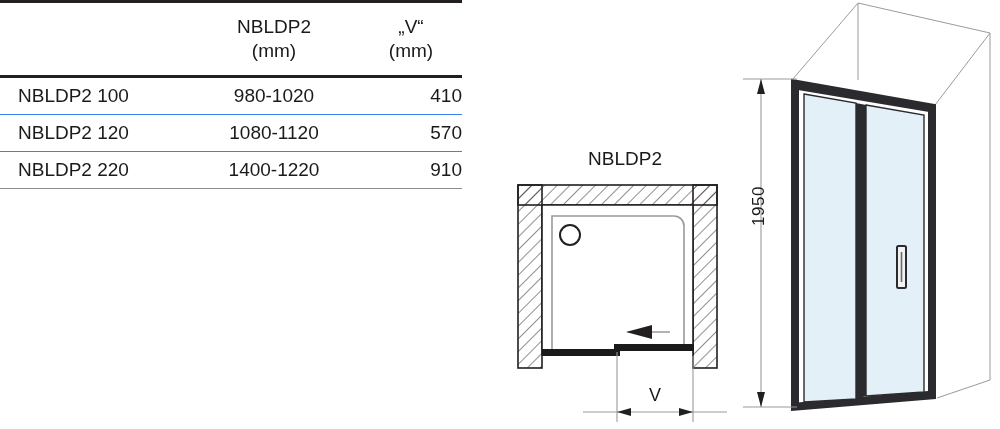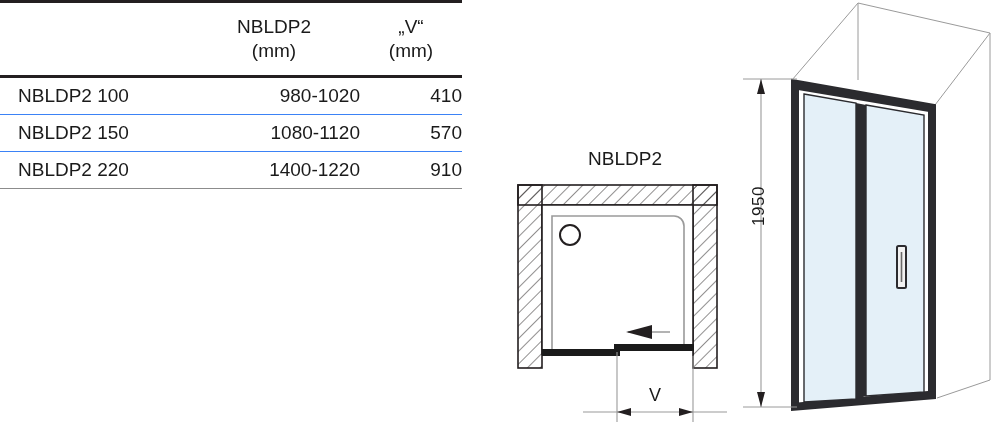--- a/index.html
+++ b/index.html
@@ -50,21 +50,21 @@
   .hdr-line2 { display: block; }
 
   .data-row td {
     height: 36px;
     font-size: 19px;
     border-bottom: 1px solid #3b82f6;
     vertical-align: middle;
   }
   .data-row:last-child td { border-bottom: 1px solid #8c8c8c; }
   .cell-model { text-align: left; padding-left: 18px !important; font-weight: 600; }
-  .cell-width { text-align: right; font-weight: 600; }
+  .cell-width { text-align: center; font-weight: 600; }
   .cell-v     { text-align: right; font-weight: 600; }
 
   
   #plan-view {
     position: absolute;
     left: 500px;
     top: 140px;
     width: 250px;
     height: 289px;
   }
@@ -116,21 +116,21 @@
         </th>
       </tr>
     </thead>
     <tbody>
       <tr class="data-row">
         <td class="cell-model">NBLDP2 100</td>
         <td class="cell-width">980-1020</td>
         <td class="cell-v">410</td>
       </tr>
       <tr class="data-row">
-        <td class="cell-model">NBLDP2 150</td>
+        <td class="cell-model">NBLDP2 120</td>
         <td class="cell-width">1080-1120</td>
         <td class="cell-v">570</td>
       </tr>
       <tr class="data-row">
         <td class="cell-model">NBLDP2 220</td>
         <td class="cell-width">1400-1220</td>
         <td class="cell-v">910</td>
       </tr>
     </tbody>
   </table>

